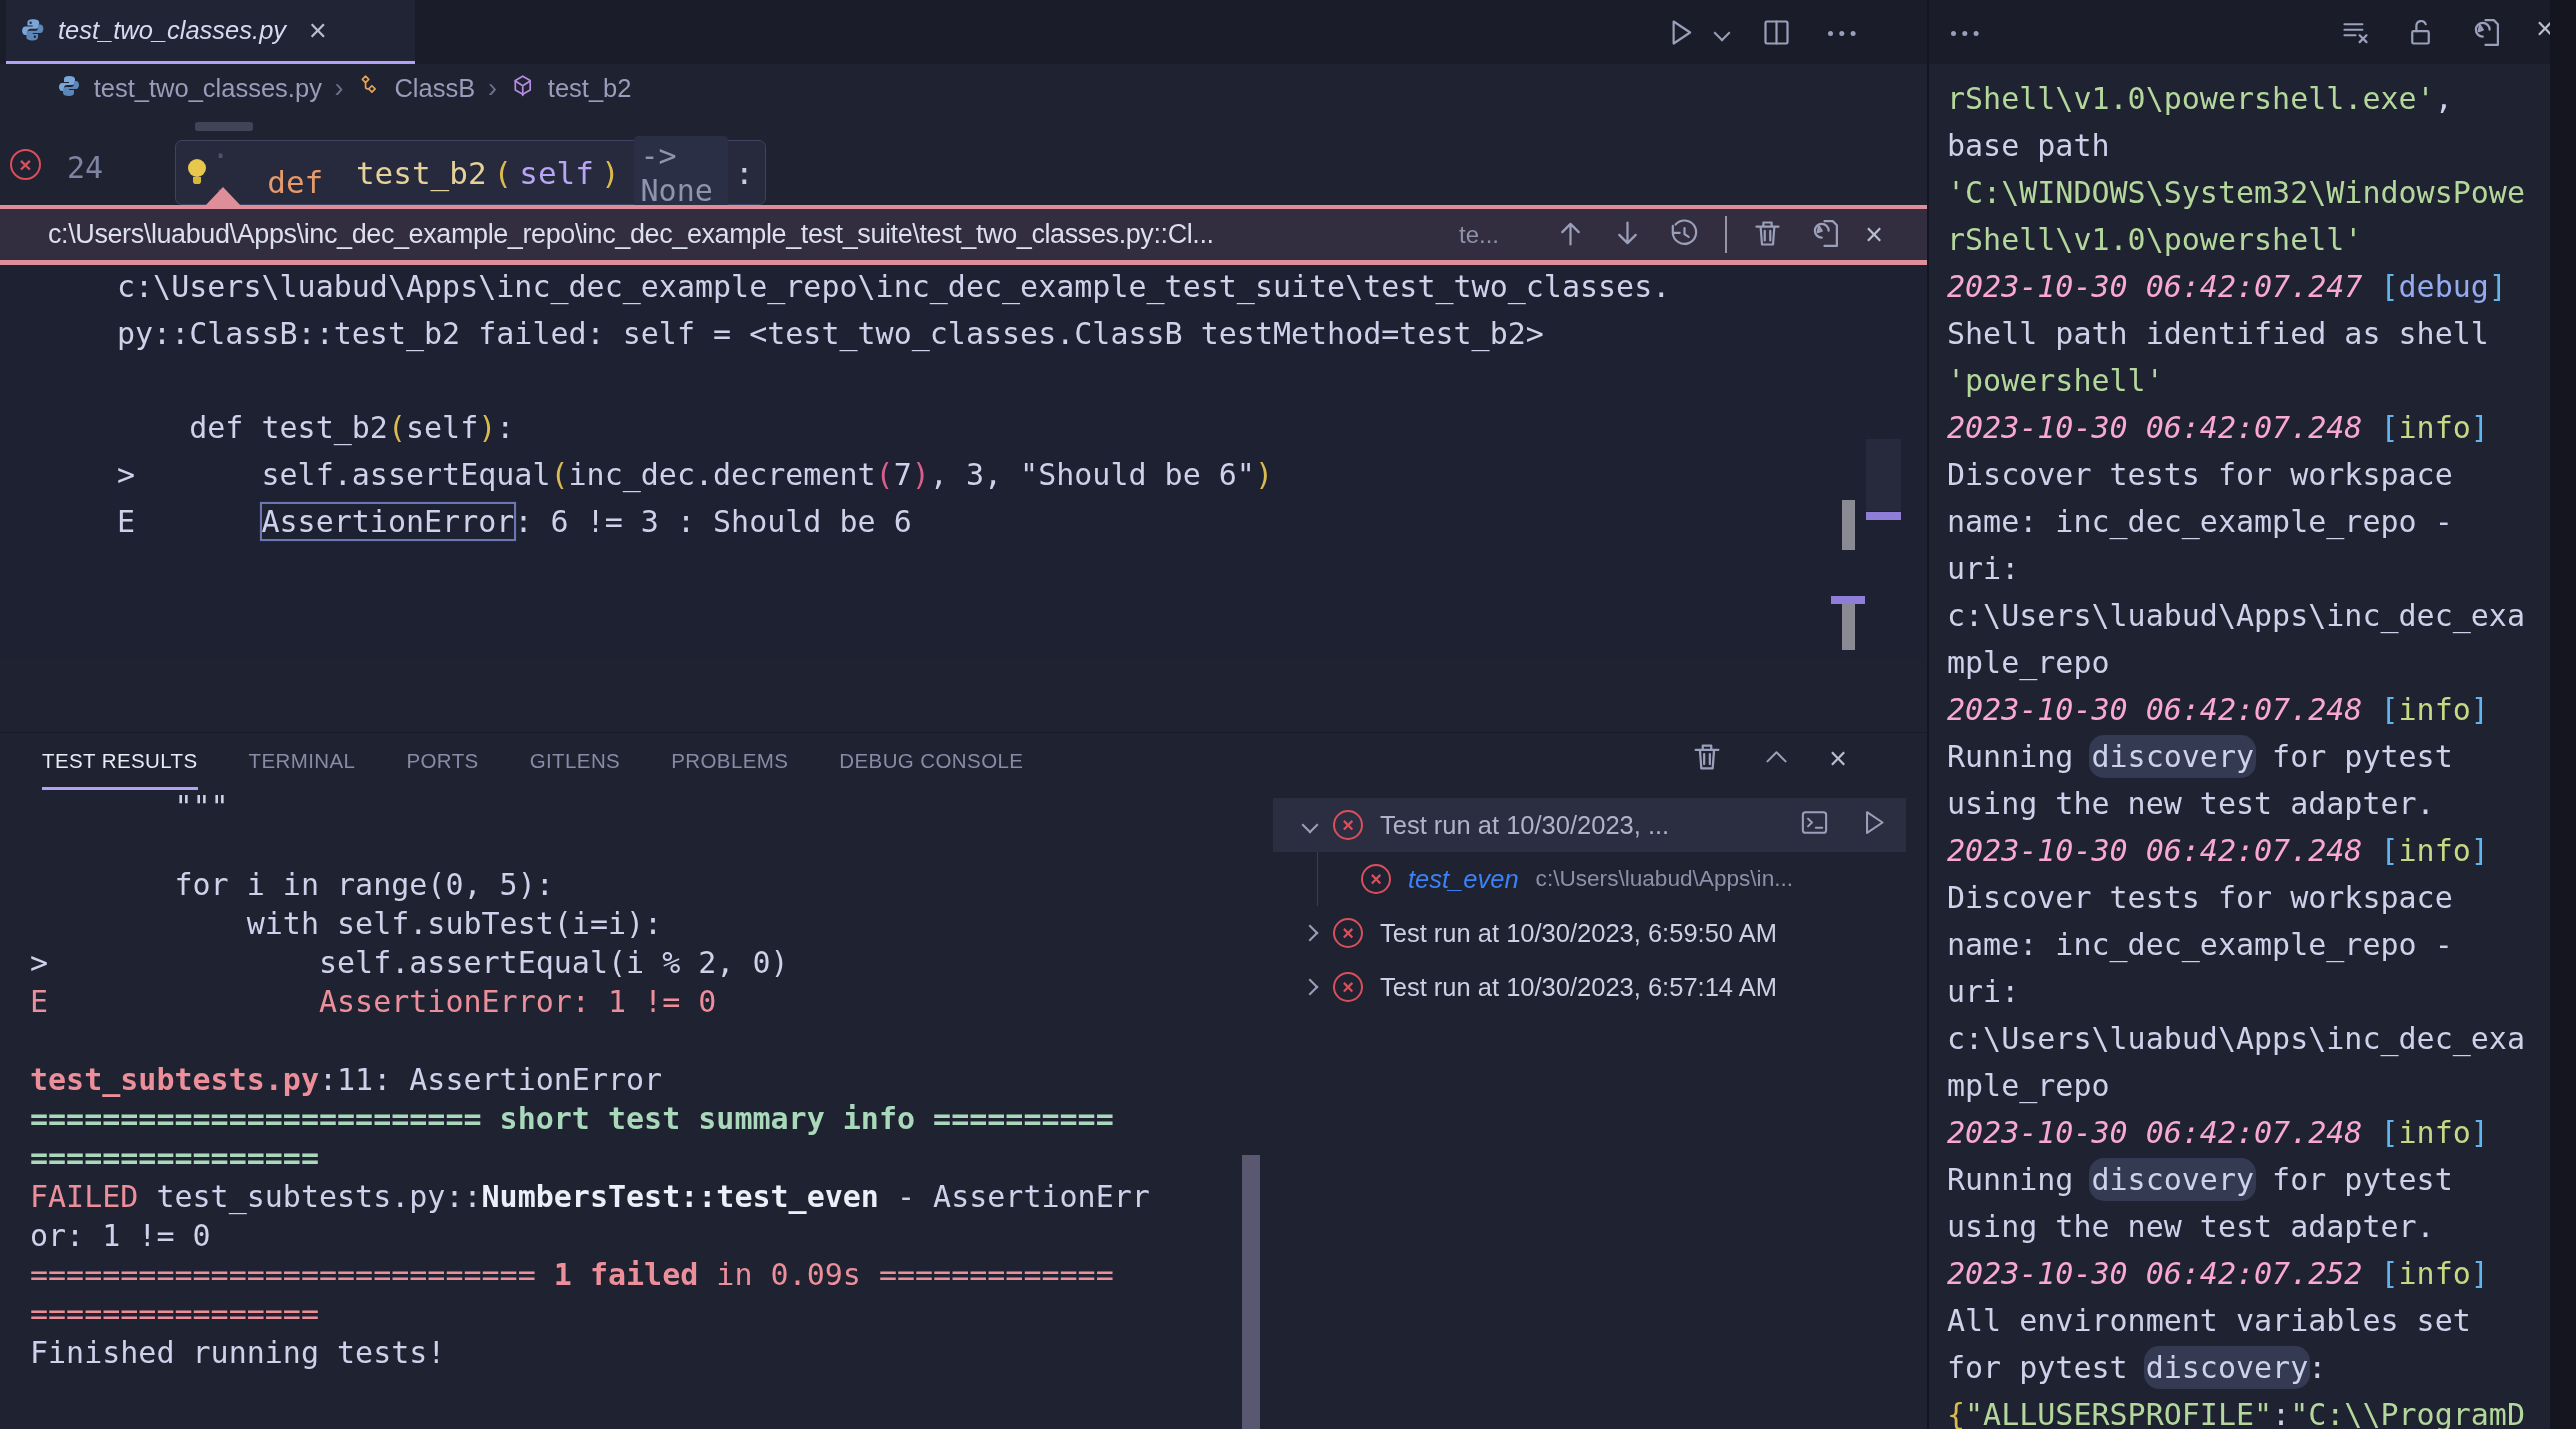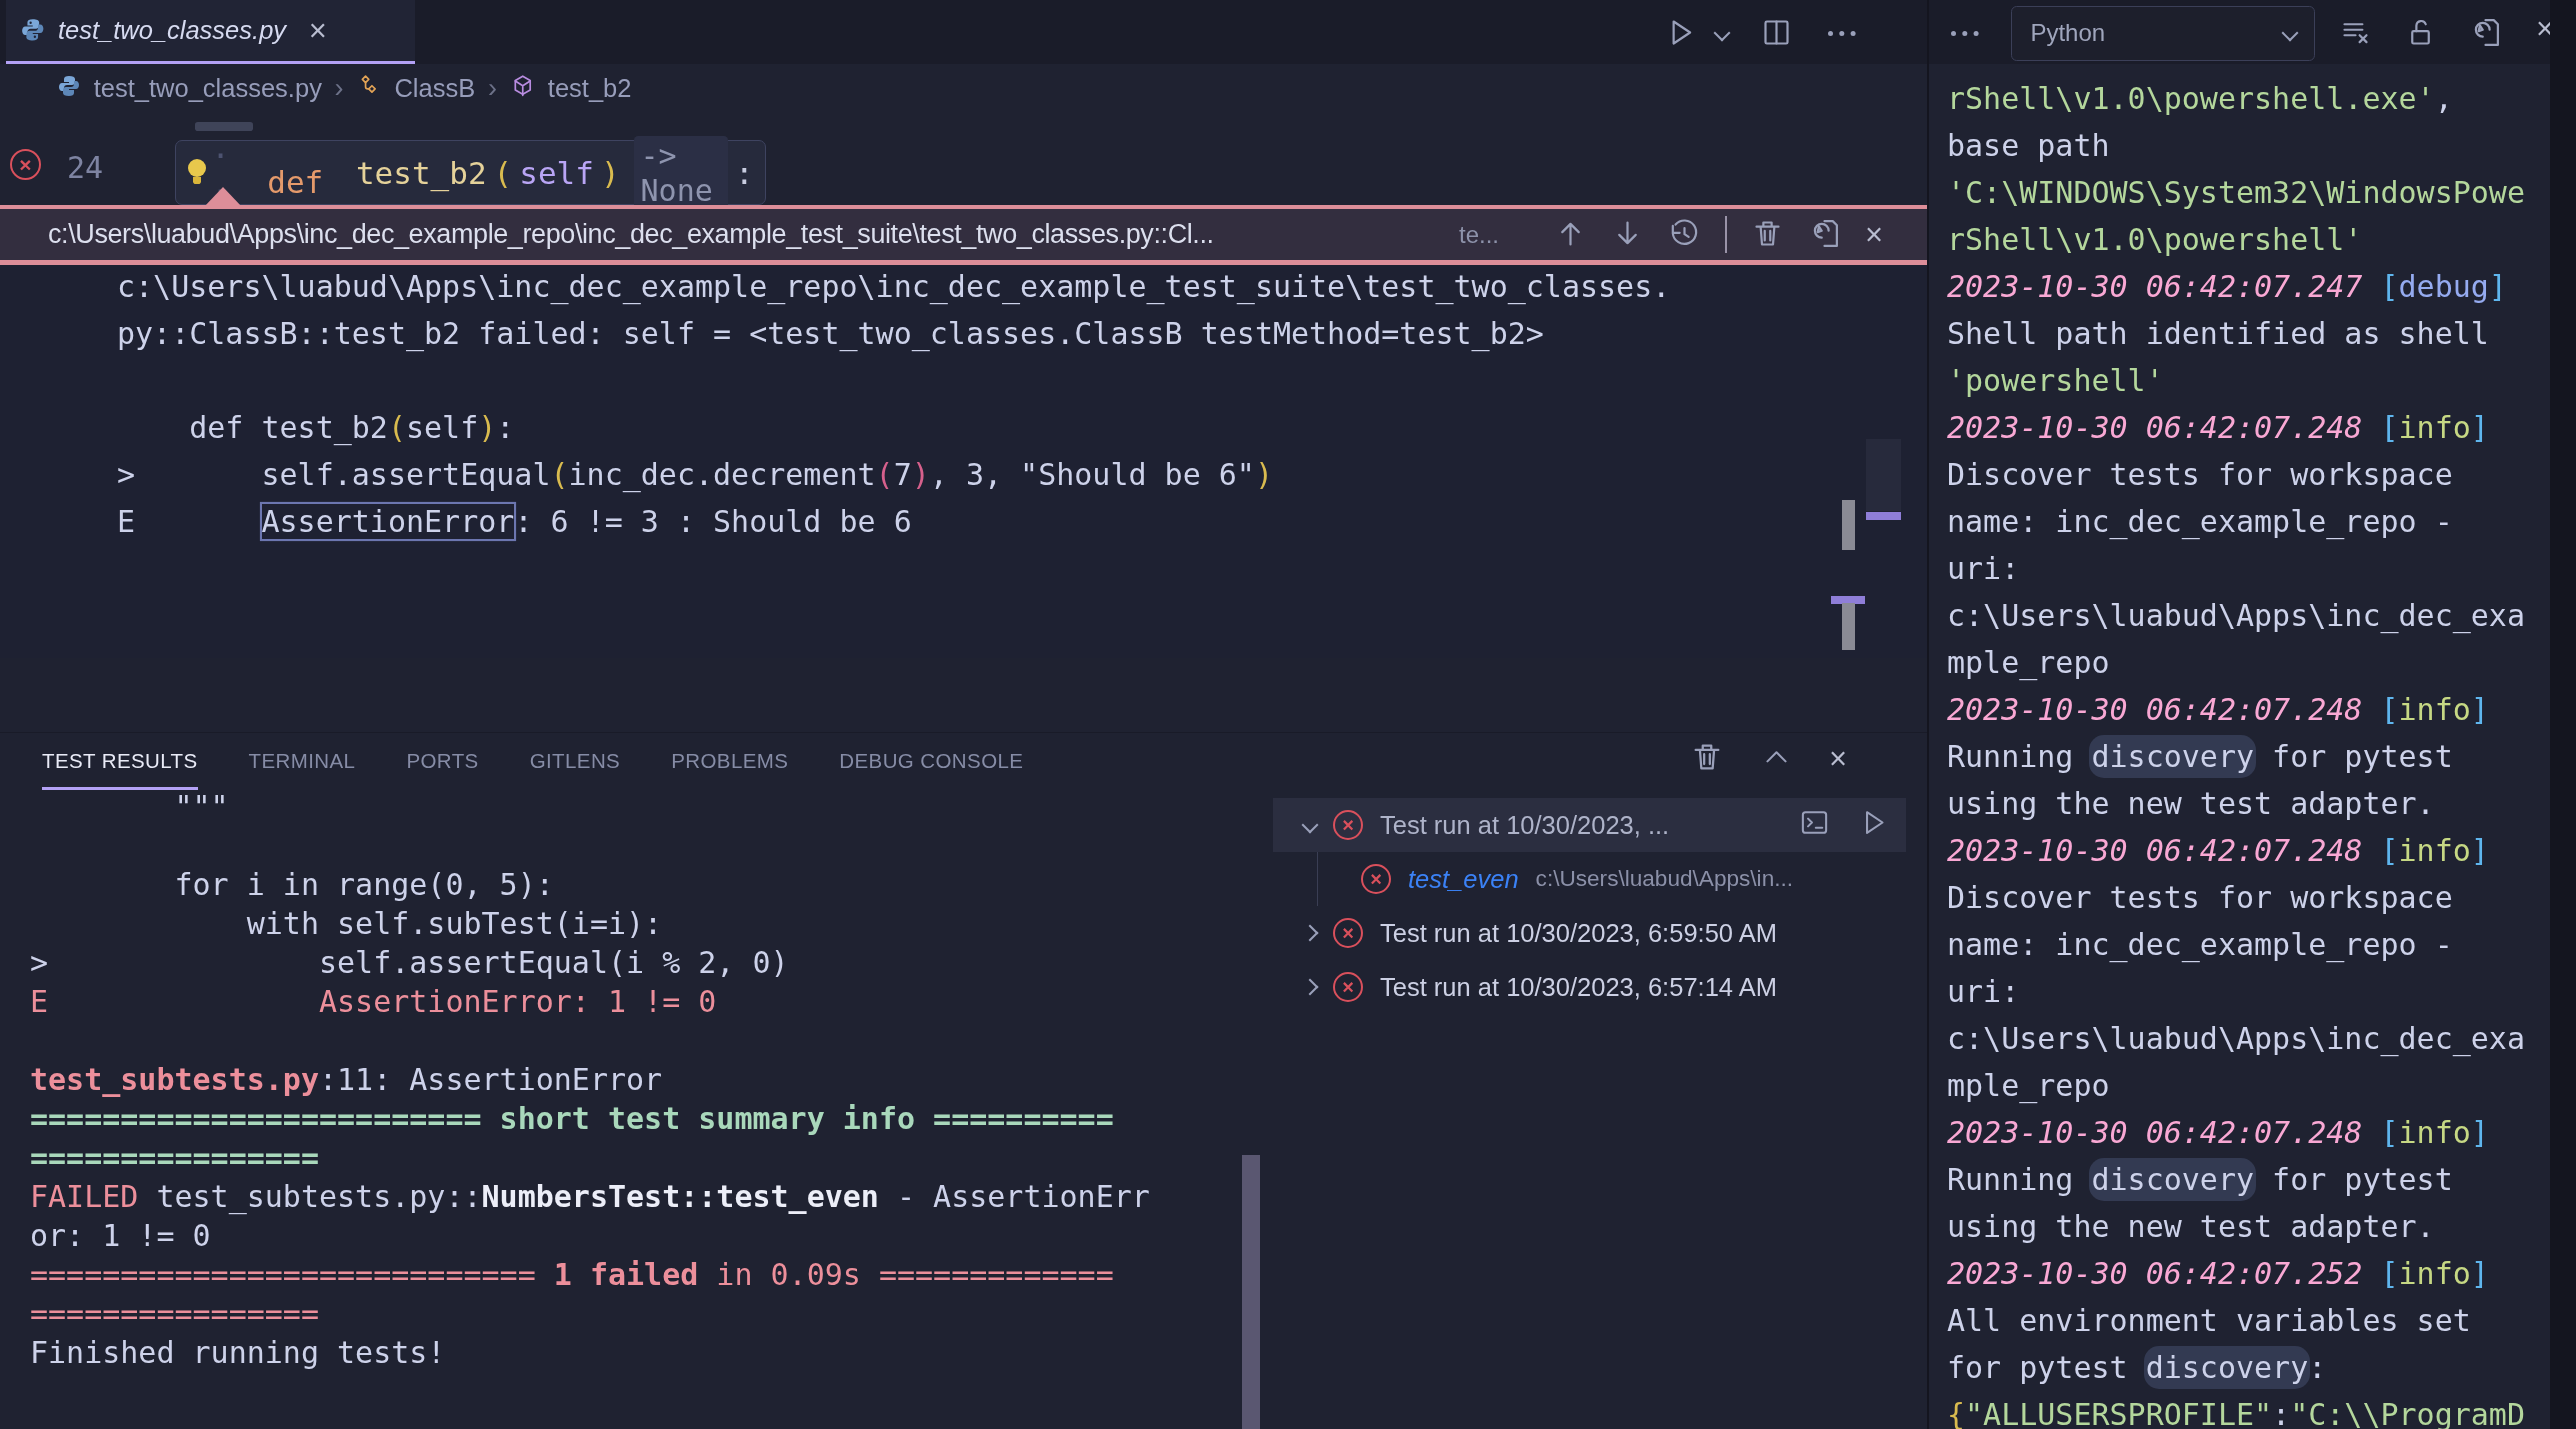--- a/index.html
+++ b/index.html
@@ -139,24 +139,20 @@
     <span class="abs chev down" style="left:1716px;top:27px;"></span>
     <span class="abs ico" style="left:1760px;top:15.6px;">
       <svg width="33" height="33" viewBox="0 0 24 24">
           <rect x="4" y="4" width="16" height="16" rx="1"></rect>
           <path d="M12 4v16"></path>
         </svg>
     </span>
     <span class="abs dots" style="left:1827px;top:17px;"></span>
 
     <span class="abs dots" style="left:1950px;top:17px;"></span>
-    <div class="lang-select">
-      <span>Python</span>
-      <span class="chev down"></span>
-    </div>
     <span class="abs ico" style="left:2339px;top:15.6px;">
       <svg width="33" height="33" viewBox="0 0 24 24">
           <path d="M4 6h13M4 10h13M4 14h8"></path>
           <path d="M15 14l5 5M20 14l-5 5"></path>
         </svg>
     </span>
     <span class="abs ico" style="left:2404px;top:15.6px;">
       <svg width="33" height="33" viewBox="0 0 24 24">
           <rect x="6" y="11" width="12" height="9" rx="1"></rect>
           <path d="M9 11V7a3.5 3.5 0 016.8-1"></path>

